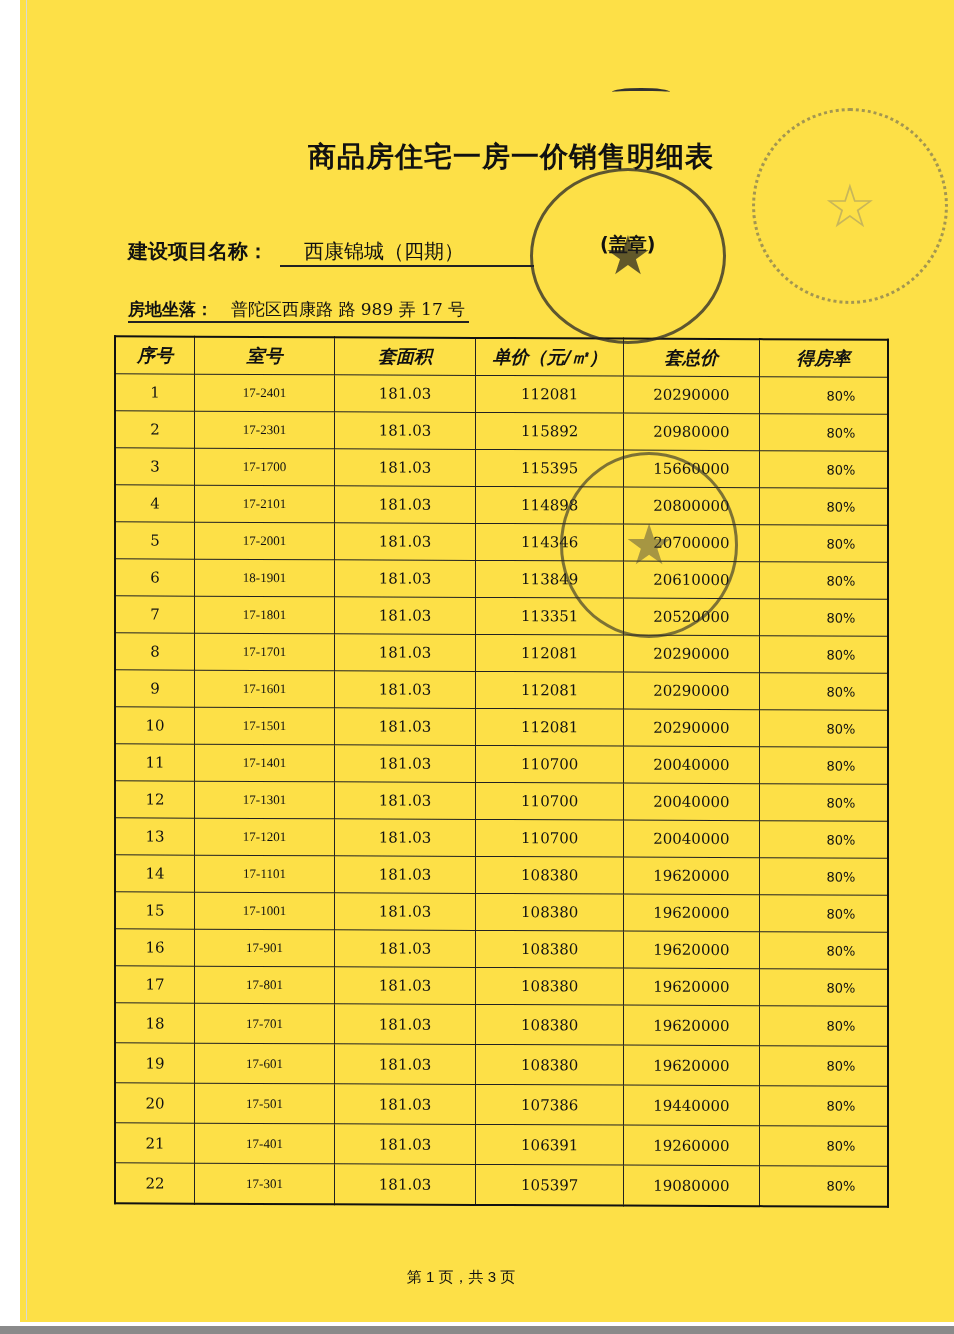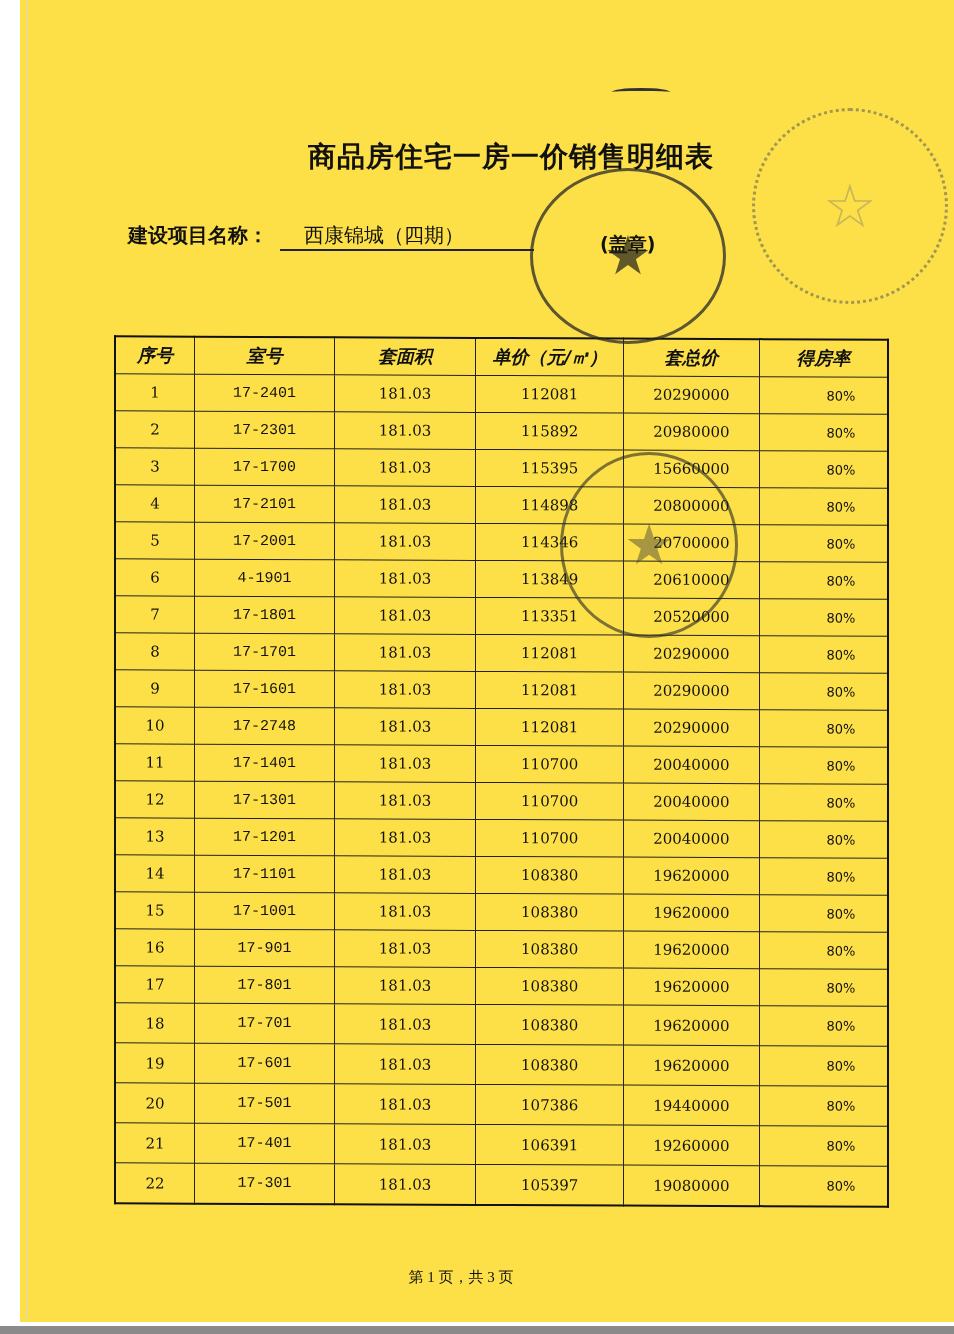--- a/index.html
+++ b/index.html
@@ -9,74 +9,77 @@
   }
   .page { position: absolute; left: 0; top: 0; width: 954px; height: 1322px; background: #fde047; margin-left: 20px; }
   .bottom-bar { position: absolute; left: 0; top: 1326px; width: 954px; height: 8px; background: #8a8a8a; }
   .left-edge { position: absolute; left: 6px; top: 0; width: 1px; height: 1320px; background: #d8d8d8; }
   .top-mark { position: absolute; left: 592px; top: 88px; width: 58px; height: 5px; border-top: 3px solid #333; border-radius: 50% 50% 0 0; }
   .title {
     position: absolute; left: 288px; top: 138px; font-size: 28px; font-weight: bold; letter-spacing: 1px;
     font-family: "DejaVu Sans", sans-serif; color: #111;
   }
   .meta-row { position: absolute; left: 108px; font-family: "DejaVu Sans", sans-serif; font-weight: bold; color: #111; }
-  .project-row { top: 222px; font-size: 20px; }
+  .project-row { top: 238px; font-size: 20px; }
   .project-value {
     display: inline-block; min-width: 230px; border-bottom: 2px solid #222; font-weight: normal;
     margin-left: 12px; padding-left: 24px; font-family: "DejaVu Serif", serif;
   }
   .address-row { top: 298px; font-size: 17px; border-bottom: 2px solid #222; padding-right: 4px; }
   .address-value { font-weight: normal; margin-left: 18px; font-family: "DejaVu Serif", serif; }
   .seal-label { position: absolute; left: 580px; top: 232px; font-size: 19px; font-family: "DejaVu Sans", sans-serif; font-weight: bold; }
 
   table.sales {
     position: absolute; left: 94px; top: 337px; width: 775px; border-collapse: collapse;
     font-size: 15px; transform: skewY(0.25deg);
   }
   table.sales th, table.sales td {
     border: 1.5px solid #222; text-align: center; padding: 0; height: 36px;
   }
   table.sales th { font-family: "DejaVu Sans", sans-serif; font-weight: bold; font-size: 18px; height: 36px; font-style: italic; }
-  table.sales td.room { font-family: Liberation Mono, monospace; font-size: 15px; }
+  table.sales td.room { font-family: Liberation Serif, serif; font-size: 13px; }
   table.sales td.rate { font-family: "DejaVu Sans", sans-serif; font-size: 13px; padding-left: 35px; }
   table.sales tbody tr.tall td { height: 39px; }
   table.sales { border: 2px solid #111; }
   col.c1 { width: 80px; } col.c2 { width: 140px; } col.c3 { width: 142px; }
   col.c4 { width: 148px; } col.c5 { width: 136px; } col.c6 { width: 129px; }
 
   .stamp {
     position: absolute; border-radius: 50%; border: 3px solid rgba(40,40,40,0.75);
     pointer-events: none; display: flex; align-items: center; justify-content: center;
   }
   .stamp .star { font-size: 54px; color: rgba(30,30,30,0.7); line-height: 1; }
   .stamp-1 { left: 510px; top: 168px; width: 190px; height: 170px; }
   .stamp-2 { left: 540px; top: 452px; width: 172px; height: 180px; border-color: rgba(40,40,40,0.6); }
   .stamp-2 .star { color: rgba(60,60,60,0.45); font-size: 56px; }
   .stamp-3 { left: 732px; top: 108px; width: 190px; height: 190px; border: 3px dotted rgba(90,90,90,0.55); }
   .stamp-3 .star { color: rgba(120,120,120,0.4); font-size: 60px; }
 
   .footer {
     position: absolute; left: 0; width: 882px; top: 1268px; text-align: center; font-size: 15px;
-    font-family: Liberation Serif, serif;
+    font-family: Liberation Sans, sans-serif;
   }
 </style>
 </head>
 <body>
 
 <div class="page">
   <div class="left-edge"></div>
   <div class="top-mark"></div>
 
   <div class="title">商品房住宅一房一价销售明细表</div>
 
   <div class="meta-row project-row">
     <span>建设项目名称：</span><span class="project-value">西康锦城（四期）</span>
   </div>
   <div class="seal-label">(盖章)</div>
 
+  <div class="meta-row address-row">
+    <span>房地坐落：</span><span class="address-value">普陀区西康路 路 989 弄 17 号</span>
+  </div>
 
   <table class="sales">
     <colgroup>
       <col class="c1">
         <col class="c2">
         <col class="c3">
         <col class="c4">
         <col class="c5">
         <col class="c6">
     </colgroup>
@@ -126,21 +129,21 @@
         <tr>
           <td>5</td>
           <td class="room">17-2001</td>
           <td>181.03</td>
           <td>114346</td>
           <td>20700000</td>
           <td class="rate">80%</td>
         </tr>
         <tr>
           <td>6</td>
-          <td class="room">4-1901</td>
+          <td class="room">18-1901</td>
           <td>181.03</td>
           <td>113849</td>
           <td>20610000</td>
           <td class="rate">80%</td>
         </tr>
         <tr>
           <td>7</td>
           <td class="room">17-1801</td>
           <td>181.03</td>
           <td>113351</td>
@@ -158,21 +161,21 @@
         <tr>
           <td>9</td>
           <td class="room">17-1601</td>
           <td>181.03</td>
           <td>112081</td>
           <td>20290000</td>
           <td class="rate">80%</td>
         </tr>
         <tr>
           <td>10</td>
-          <td class="room">17-2748</td>
+          <td class="room">17-1501</td>
           <td>181.03</td>
           <td>112081</td>
           <td>20290000</td>
           <td class="rate">80%</td>
         </tr>
         <tr>
           <td>11</td>
           <td class="room">17-1401</td>
           <td>181.03</td>
           <td>110700</td>

